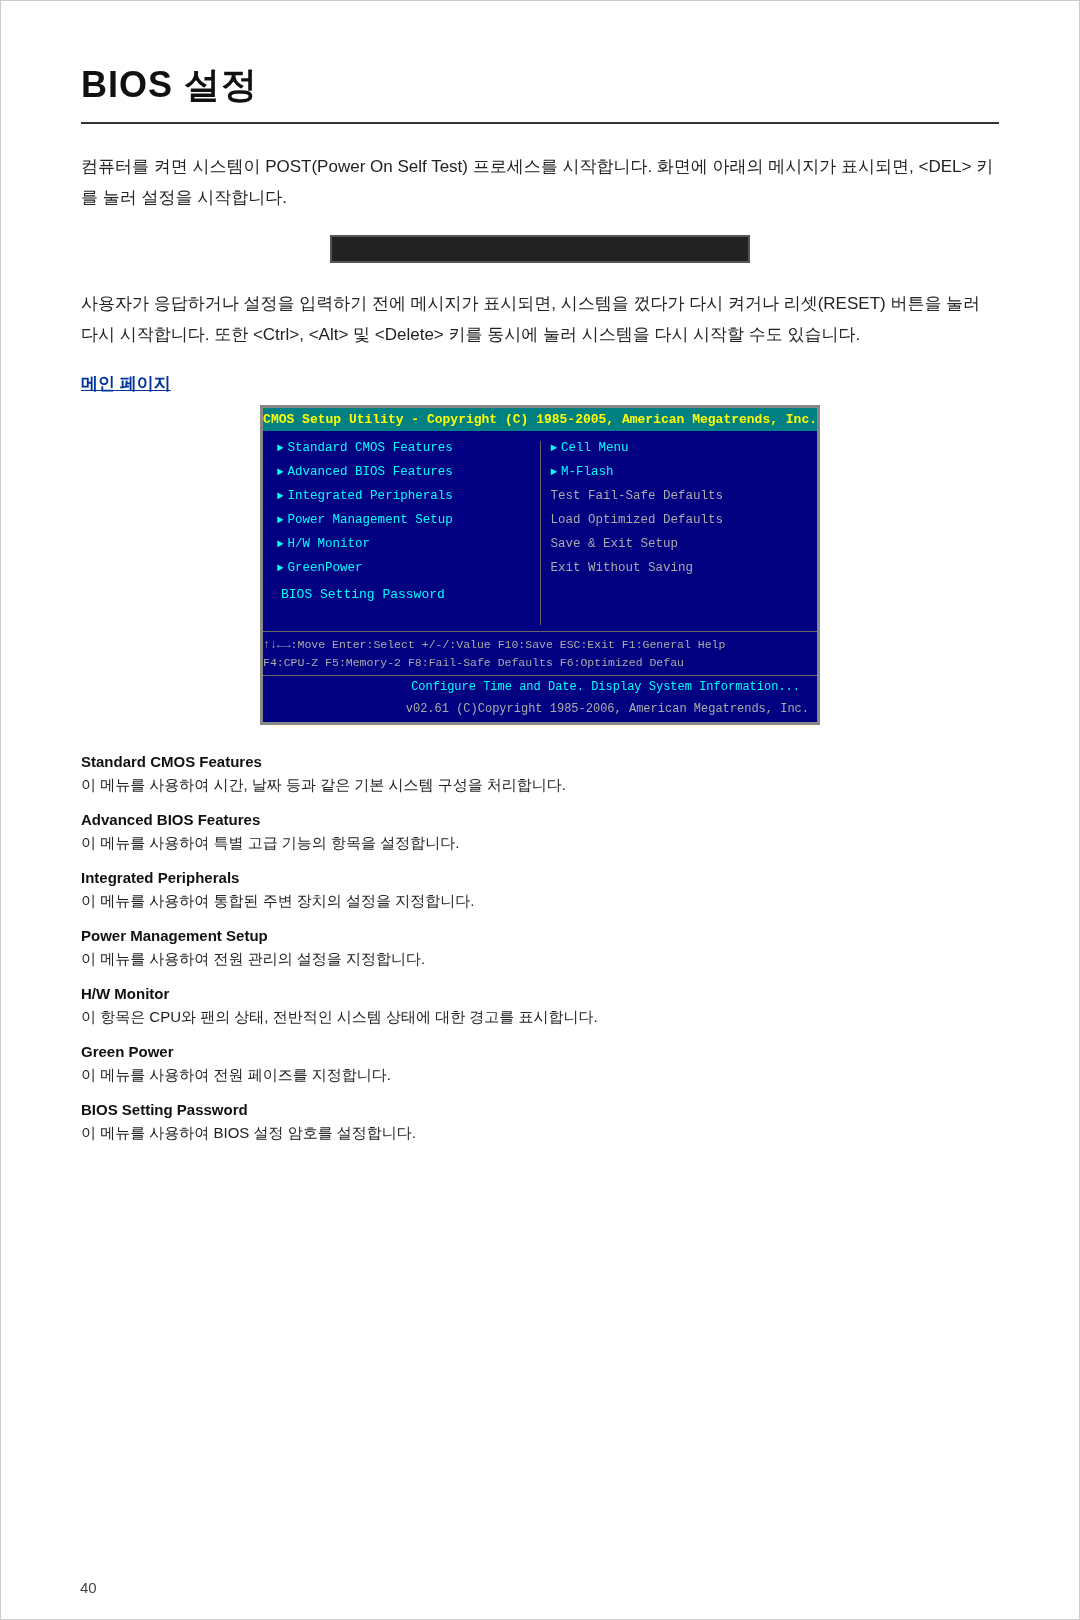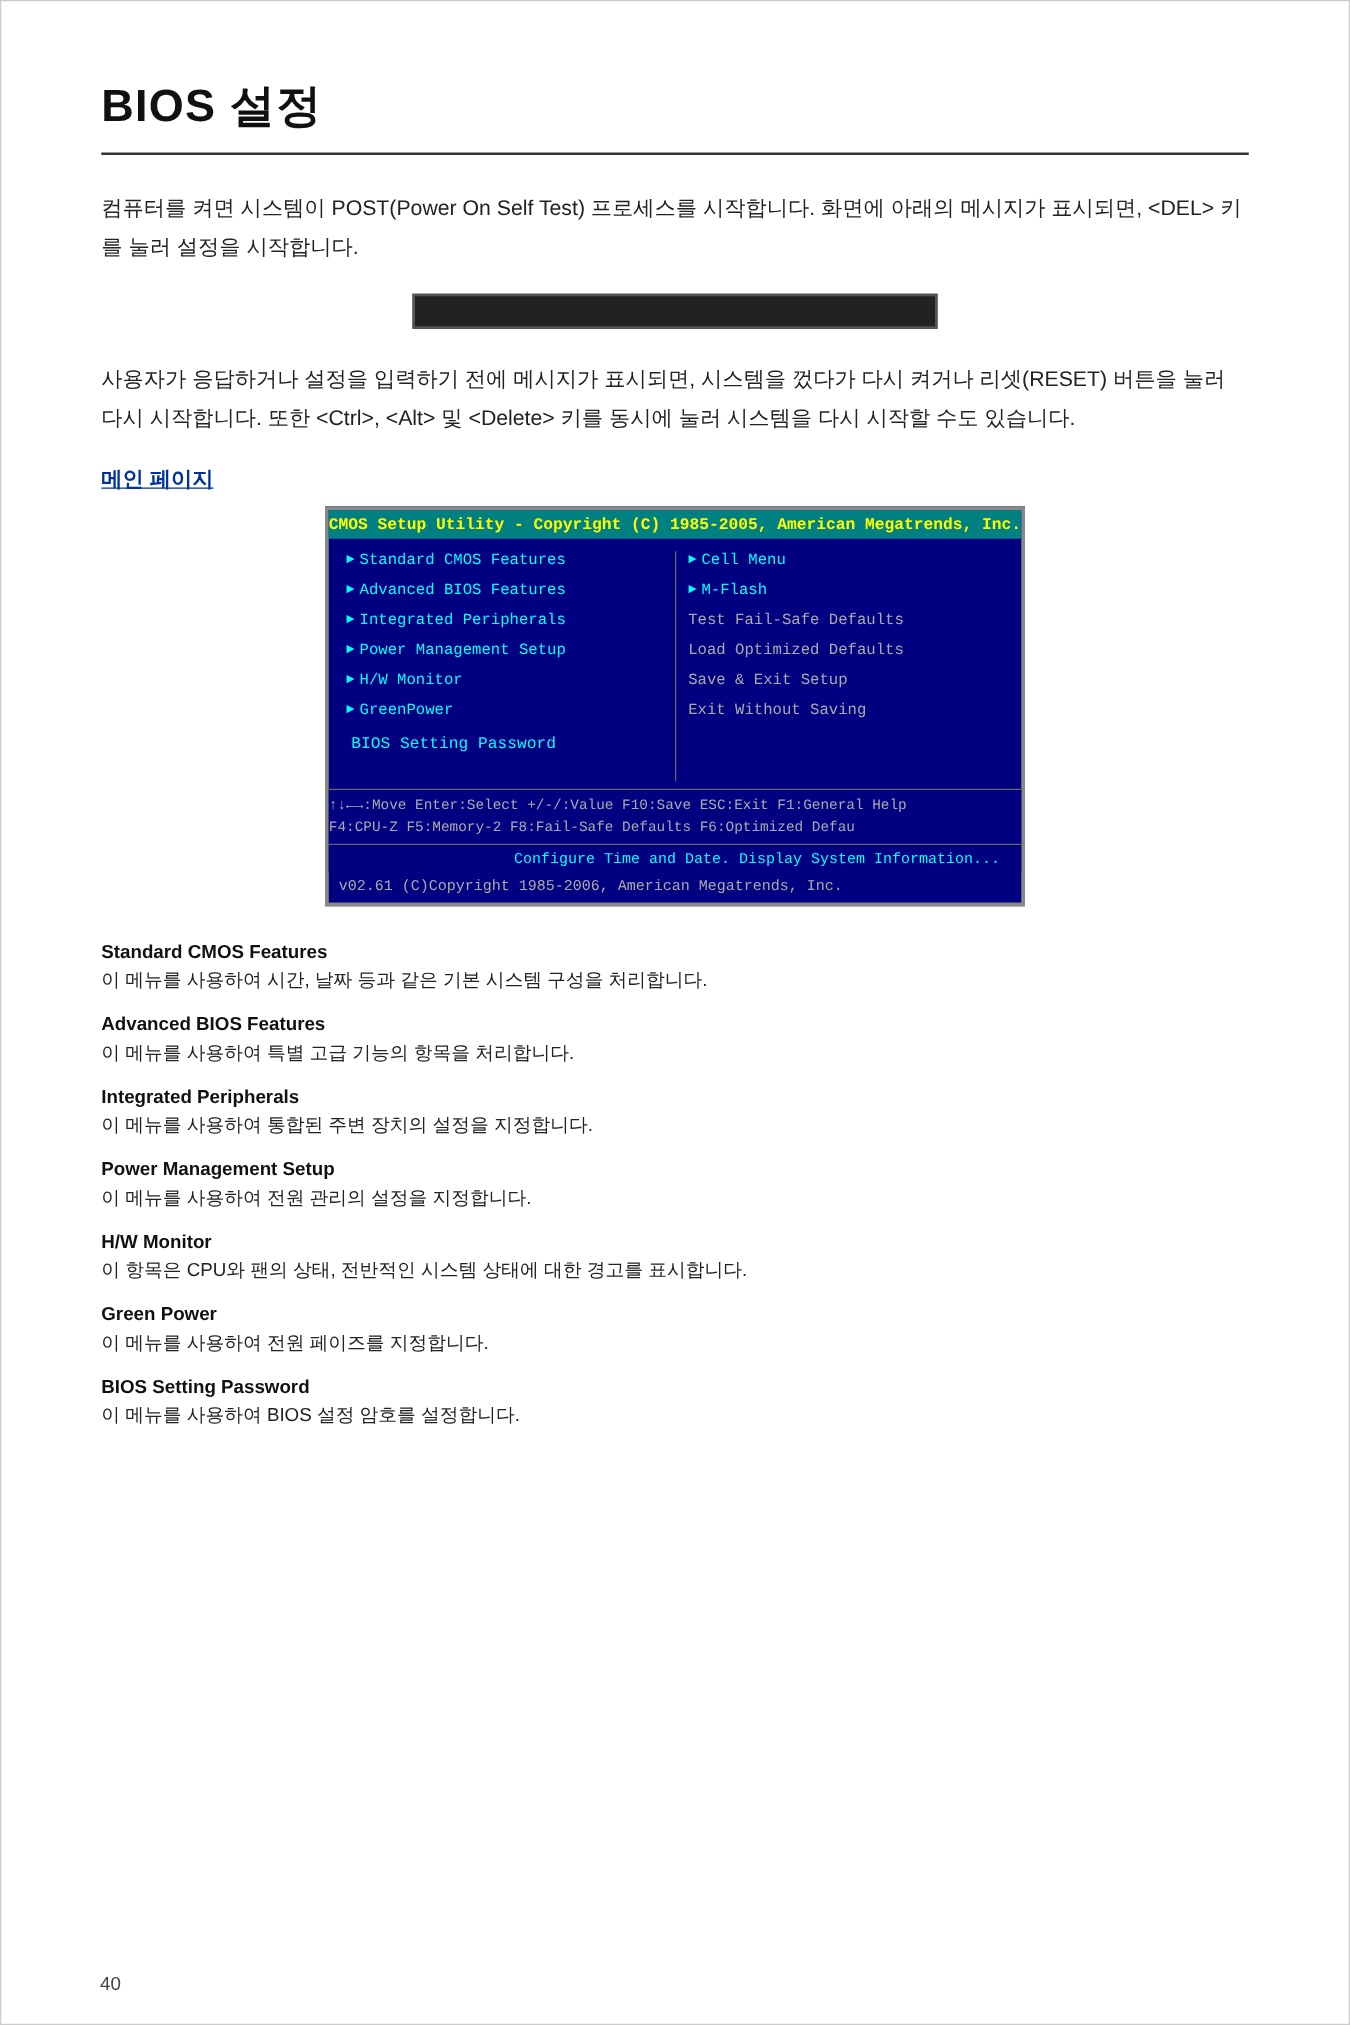--- a/index.html
+++ b/index.html
@@ -60,21 +60,21 @@
       margin: 0 auto;
       background: #000080;
       color: #aaaaaa;
       font-family: 'Courier New', monospace;
       font-size: 13px;
       border: 3px solid #888;
     }
     .bios-title-bar {
       background: #008080;
       color: #ffff00;
-      text-align: left;
+      text-align: right;
       padding: 4px 0;
       font-size: 13px;
       font-weight: bold;
     }
     .bios-body {
       display: flex;
       padding: 10px 8px 6px 8px;
       min-height: 200px;
     }
     .bios-col {
@@ -121,21 +121,21 @@
     }
     .bios-status-bar {
       background: #000080;
       border-top: 1px solid #666;
       padding: 4px 17px;
       text-align: right;
       font-size: 12px;
       color: #00ffff;
     }
     .bios-copyright {
-      text-align: left;
+      text-align: right;
       padding: 4px 8px 6px;
       font-size: 12px;
       color: #aaaaaa;
     }
     
     .feature-section {
       margin-top: 28px;
     }
     .feature-item {
       margin-bottom: 14px;
@@ -242,21 +242,21 @@
     <div class="bios-copyright">v02.61 (C)Copyright 1985-2006, American Megatrends, Inc.</div>
   </div>
 
   <div class="feature-section">
     <div class="feature-item">
       <div class="feature-title">Standard CMOS Features</div>
       <div class="feature-desc">이 메뉴를 사용하여 시간, 날짜 등과 같은 기본 시스템 구성을 처리합니다.</div>
     </div>
     <div class="feature-item">
       <div class="feature-title">Advanced BIOS Features</div>
-      <div class="feature-desc">이 메뉴를 사용하여 특별 고급 기능의 항목을 처리합니다.</div>
+      <div class="feature-desc">이 메뉴를 사용하여 특별 고급 기능의 항목을 설정합니다.</div>
     </div>
     <div class="feature-item">
       <div class="feature-title">Integrated Peripherals</div>
       <div class="feature-desc">이 메뉴를 사용하여 통합된 주변 장치의 설정을 지정합니다.</div>
     </div>
     <div class="feature-item">
       <div class="feature-title">Power Management Setup</div>
       <div class="feature-desc">이 메뉴를 사용하여 전원 관리의 설정을 지정합니다.</div>
     </div>
     <div class="feature-item">

